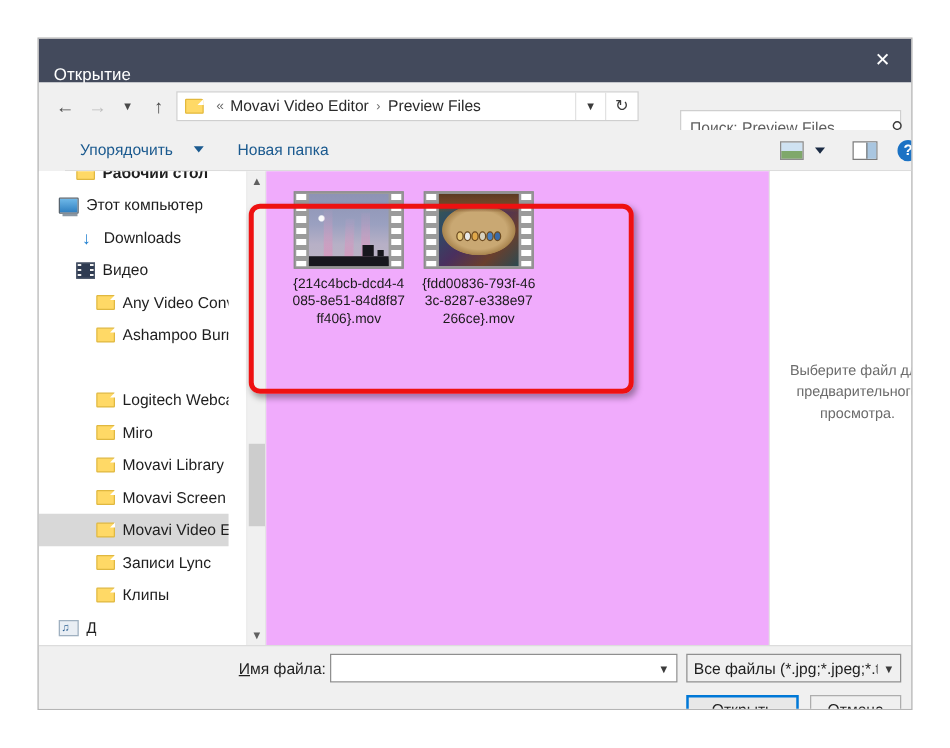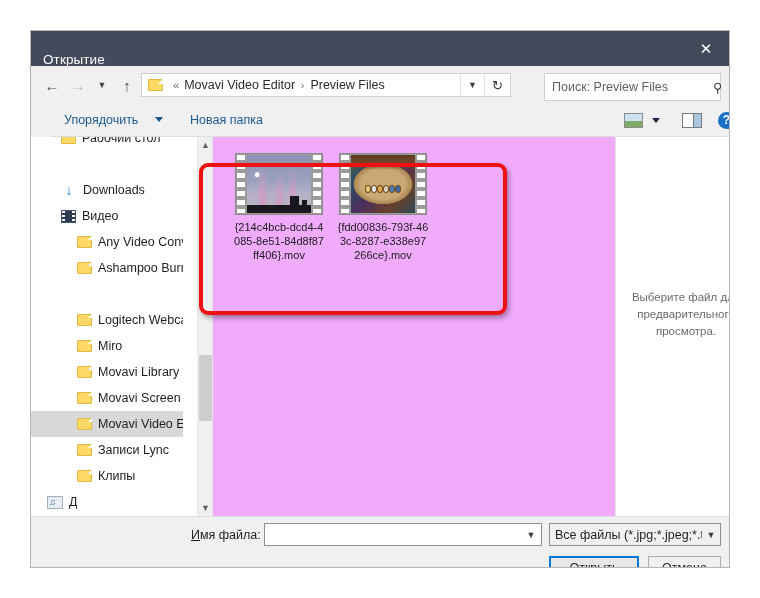--- a/index.html
+++ b/index.html
@@ -90,21 +90,21 @@
     color: #3b3b3b; font-size: 9px;
   }
   #addr-refresh {
     position: absolute; right: 0; top: 0; bottom: 0; width: 26px;
     border-left: 1px solid #e2e2e2;
     display: flex; align-items: center; justify-content: center;
     color: #3b3b3b; font-size: 13px;
   }
 
   #searchbox {
-    position: absolute; left: 513px; top: 7px;
+    position: absolute; left: 513px; top: 22px;
     width: 177px; height: 28px;
     background: #ffffff;
     border: 1px solid #cfcfcf;
     display: flex; align-items: center;
   }
   #search-input {
     flex: 1; border: 0; outline: 0;
     font-family: inherit; font-size: 12.5px;
     color: #3c3c3c; background: transparent;
     margin-left: 7px; padding: 0;
@@ -487,23 +487,27 @@
       <div class="preview-glyph"></div>
     </div>
     <div class="cmd-icon" id="cmd-help">
       <div class="help-glyph">?</div>
     </div>
   </div>
 
   <div id="body">
 
     <div id="navpane">
-        <div class="tree-item" style="top: -12px; padding-left: 30px;">
+        <div class="tree-item" style="top: -12px; padding-left: 30px; font-weight: bold;">
           <div class="tree-ico ico-folder"></div>
           <div class="tree-label">Рабочий стол</div>
+        </div>
+        <div class="tree-item" style="top: 14px; padding-left: 16px;">
+          <div class="tree-ico ico-pc"></div>
+          <div class="tree-label">Этот компьютер</div>
         </div>
         <div class="tree-item" style="top: 40px; padding-left: 30px;">
           <div class="tree-ico ico-dl">↓</div>
           <div class="tree-label">Downloads</div>
         </div>
         <div class="tree-item" style="top: 66px; padding-left: 30px;">
           <div class="tree-ico ico-video"></div>
           <div class="tree-label">Видео</div>
         </div>
         <div class="tree-item" style="top: 92px; padding-left: 46px;">

